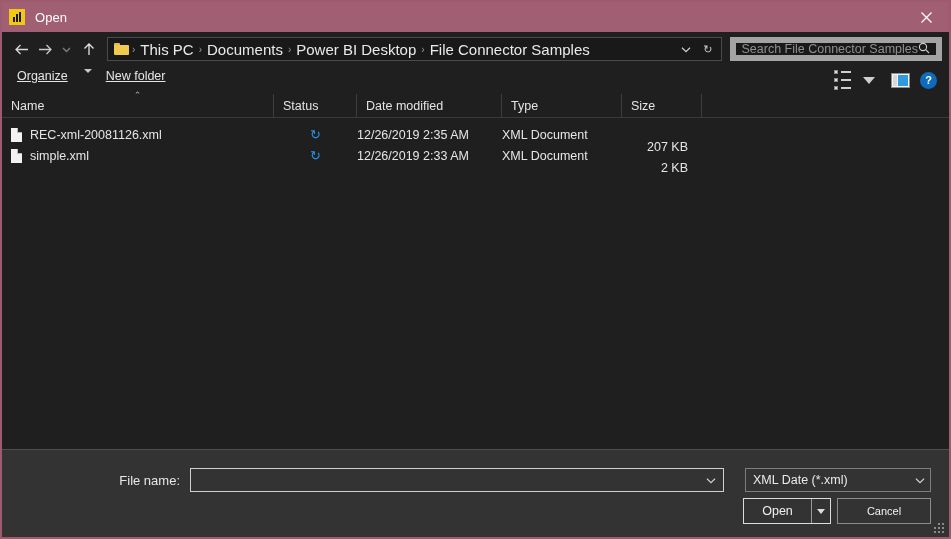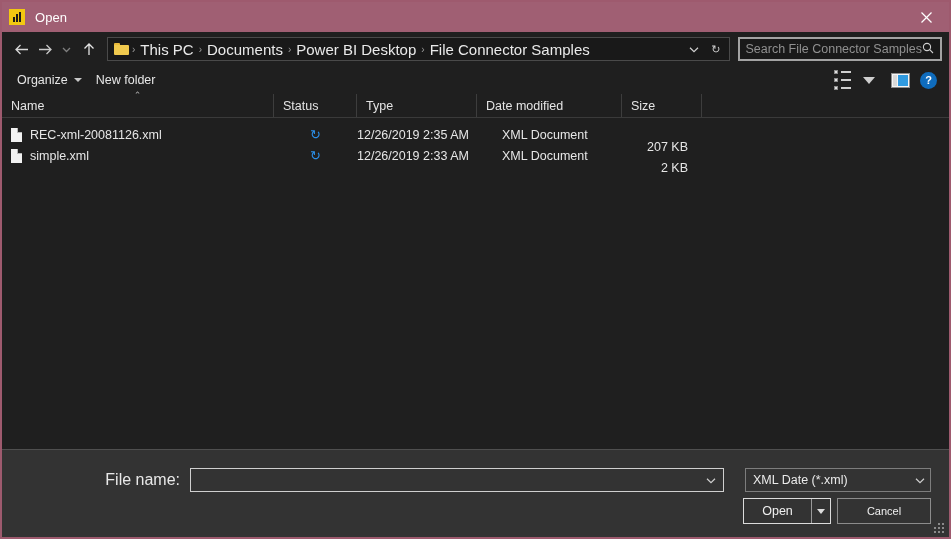--- a/index.html
+++ b/index.html
@@ -81,39 +81,39 @@
     padding: 0 4px;
   }
   .crumb-sep { color: #9a9a9a; font-size: 10px; padding: 0 1px; }
   .crumb-spacer { flex: 1 1 auto; }
   .crumb-chev, .crumb-refresh {
     color: #d0d0d0; font-size: 11px; padding: 0 6px;
     display:flex; align-items:center; justify-content:center;
   }
   .searchbox {
     flex: 0 0 198px; height: 24px; margin-left: 8px;
-    background: #191919; border: 2px solid #a3a3a3;
+    background: #191919; border: 6px solid #a3a3a3;
     display: flex; align-items: center; padding: 0 6px;
   }
   .searchbox span {
     flex: 1 1 auto; color: #909090; font-size: 12.5px;
     white-space: nowrap; overflow: hidden;
   }
   .searchbox .mag { color: #cfcfcf; font-size: 12px; }
   
   .toolbar {
     height: 28px; flex: 0 0 28px;
     background: #1f1f1f;
     display: flex; align-items: center;
     padding: 0 8px;
   }
   .tb-item {
     color: #e6e6e6; font-size: 12.5px;
     padding: 0 7px; height: 22px;
-    display: flex; align-items: center; gap: 6px;
+    display: flex; gap: 16px; text-decoration: underline;
   }
   .caret-dn {
     width: 0; height: 0; border-left: 4px solid transparent;
     border-right: 4px solid transparent; border-top: 4px solid #c8c8c8;
   }
   .tb-right { margin-left: auto; display: flex; align-items: center; gap: 2px; }
   .viewicon { display: flex; align-items: center; gap: 3px; padding: 0 4px; }
   .viewicon .sq { width: 4px; height: 4px; background: #e0e0e0; border: 1px solid #8d8d8d; }
   .viewicon .ln { width: 10px; height: 2px; background: #cfcfcf; }
   .viewicon .rows { display: flex; flex-direction: column; gap: 4px; }
@@ -182,21 +182,21 @@
     flex: 0 0 88px; background: #333333;
     border-top: 1px solid #4f4f4f;
     position: relative;
   }
   .filename-row {
     position: absolute; left: 0; top: 18px; right: 0;
     display: flex; align-items: center;
   }
   .fn-label {
     width: 188px; text-align: right; padding-right: 10px;
-    color: #e8e8e8; font-size: 16px;
+    color: #e8e8e8; font-size: 13px;
   }
   .fn-input {
     width: 534px; height: 24px; background: #333333;
     border: 1px solid #d0d0d0; display: flex; align-items: center;
     padding: 0 4px 0 6px;
   }
   .fn-input .val { flex: 1 1 auto; color: #eaeaea; font-size: 12.5px; }
   .fn-input .chev { color: #cfcfcf; font-size: 11px; padding-right: 3px; }
   .filter-select {
     position: absolute; left: 743px; top: 18px;
@@ -344,25 +344,25 @@
   </div>
 
   <div class="colhead">
     <div class="cell" style="width:272px">
       <span class="sortcaret">⌃</span>
       <span>Name</span>
     </div>
     <div class="cell" style="width:83px">
       <span>Status</span>
     </div>
+    <div class="cell" style="width:145px">
+      <span>Date modified</span>
+    </div>
     <div class="cell" style="width:120px">
       <span>Type</span>
-    </div>
-    <div class="cell" style="width:145px">
-      <span>Date modified</span>
     </div>
     <div class="cell size" style="width:80px">
       <span>Size</span>
     </div>
     <div class="colhead-underline"></div>
   </div>
 
   <div class="filelist">
 
     <div class="frow">

